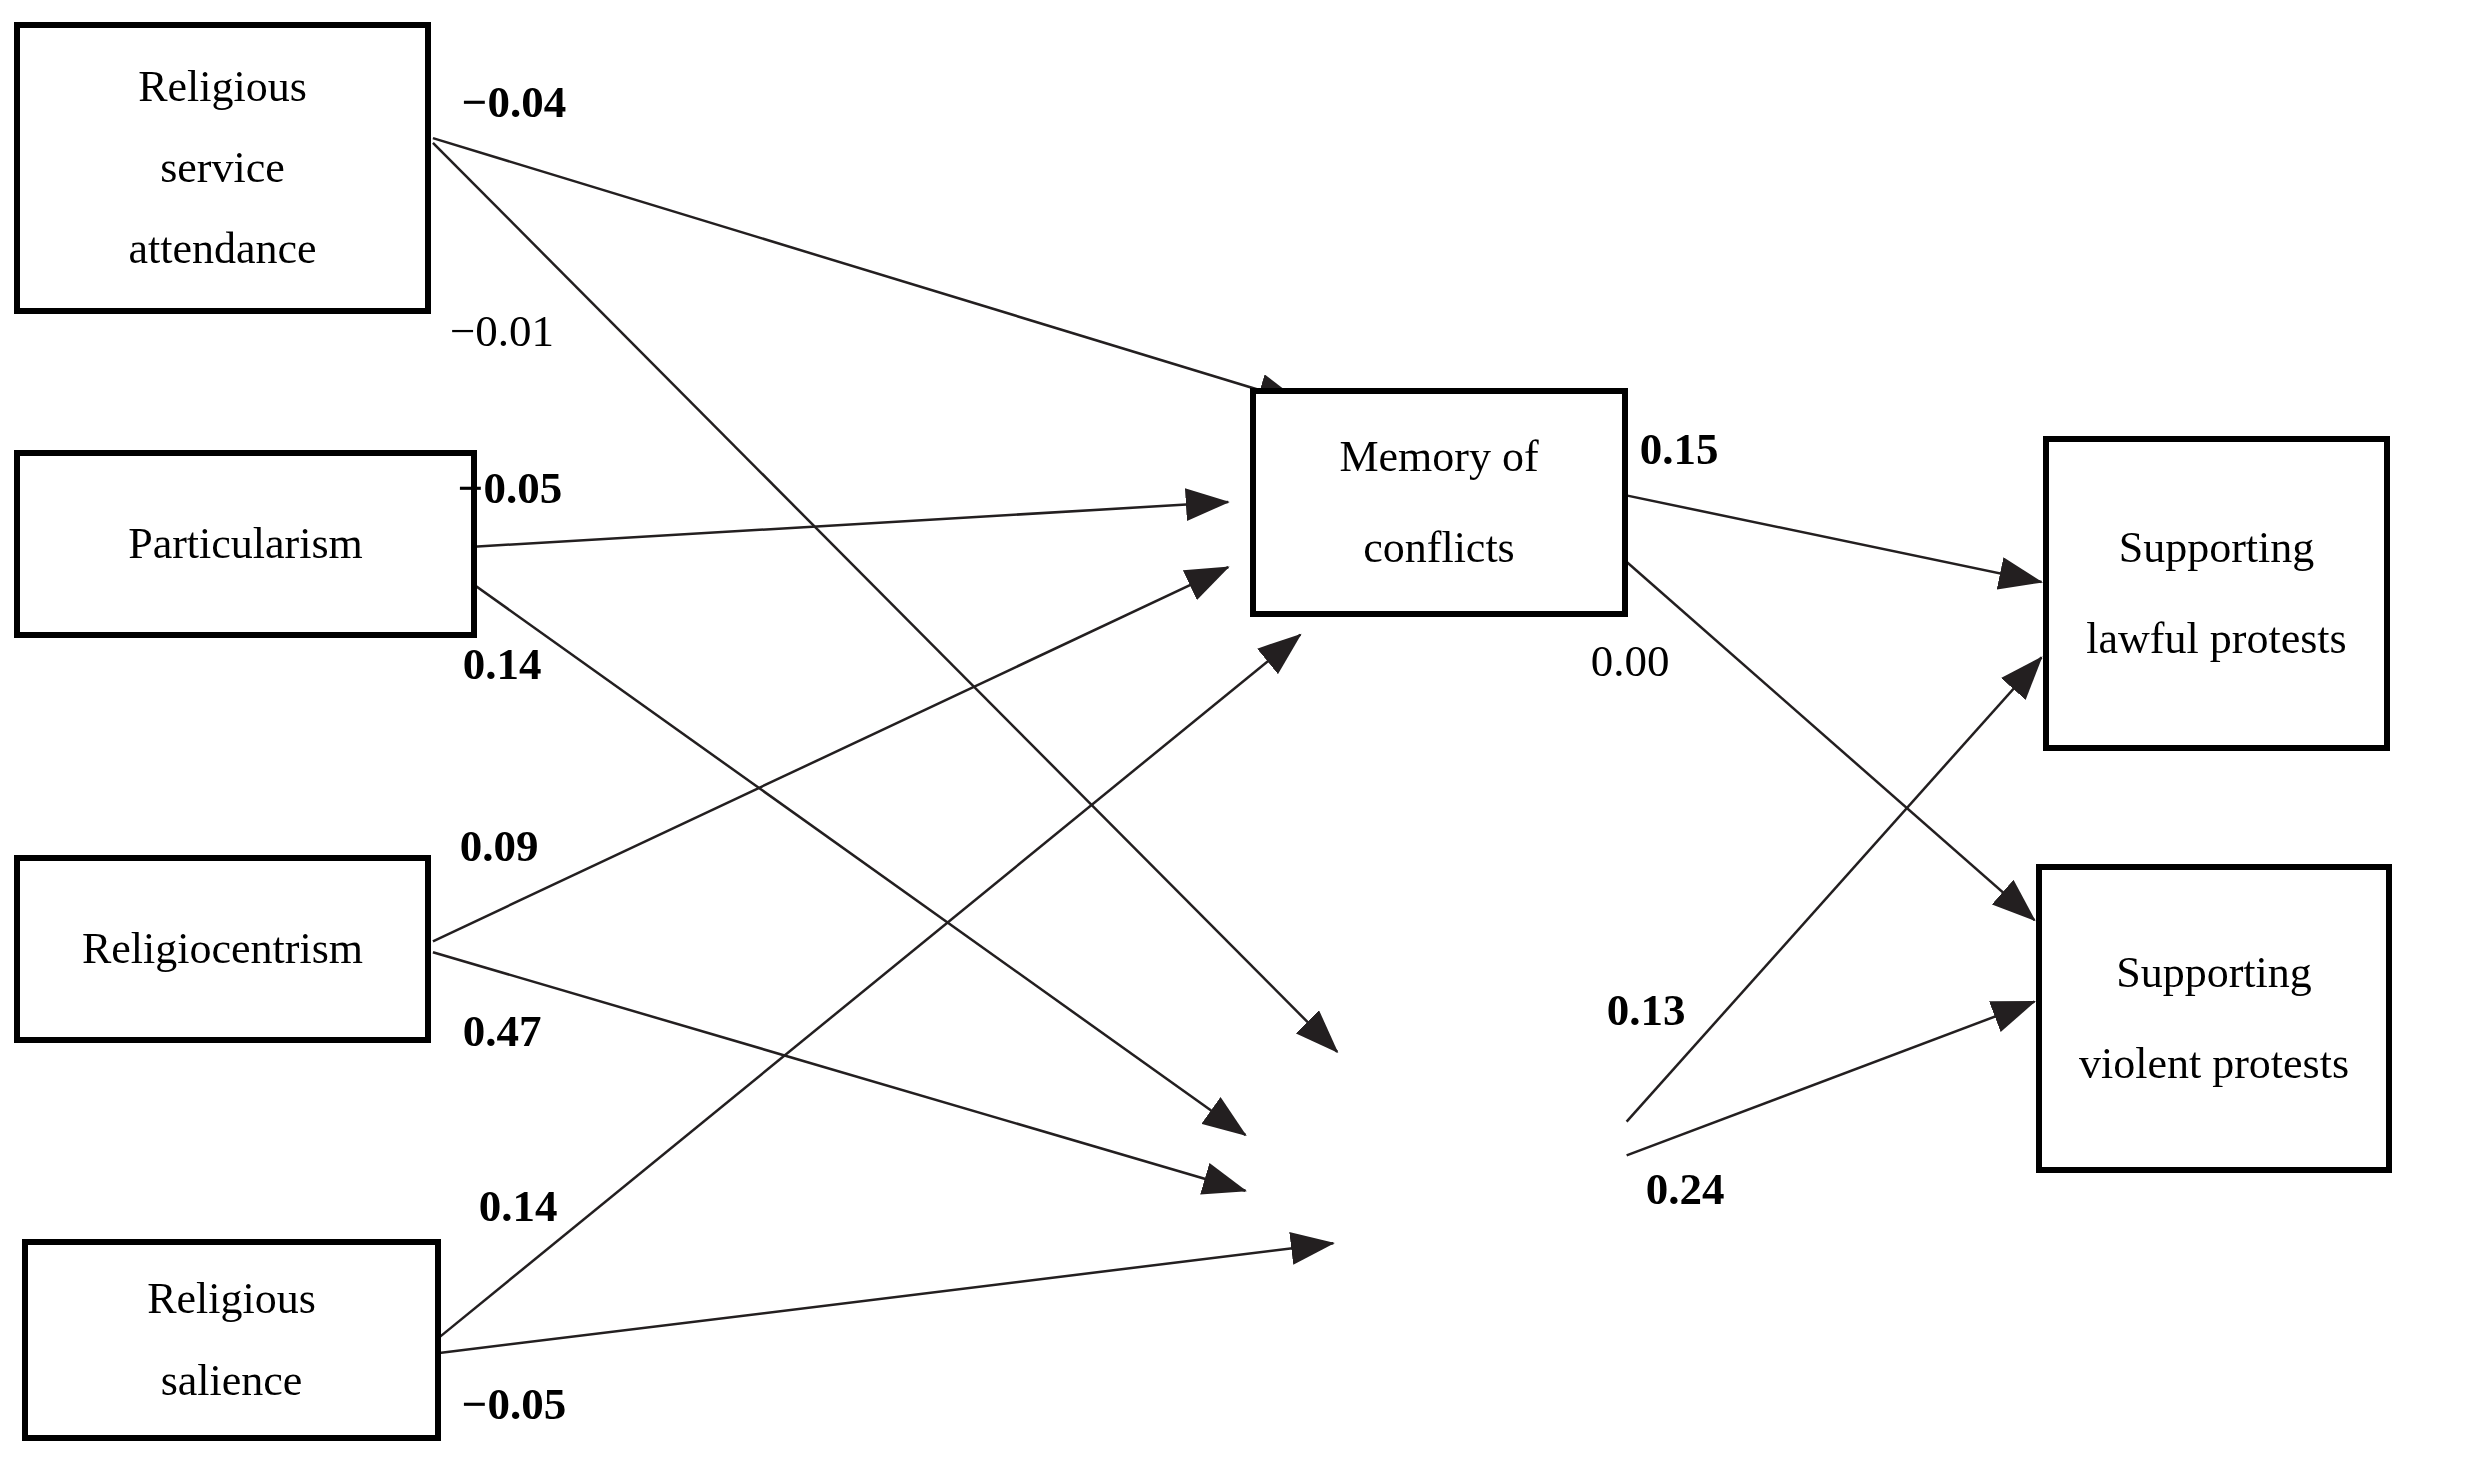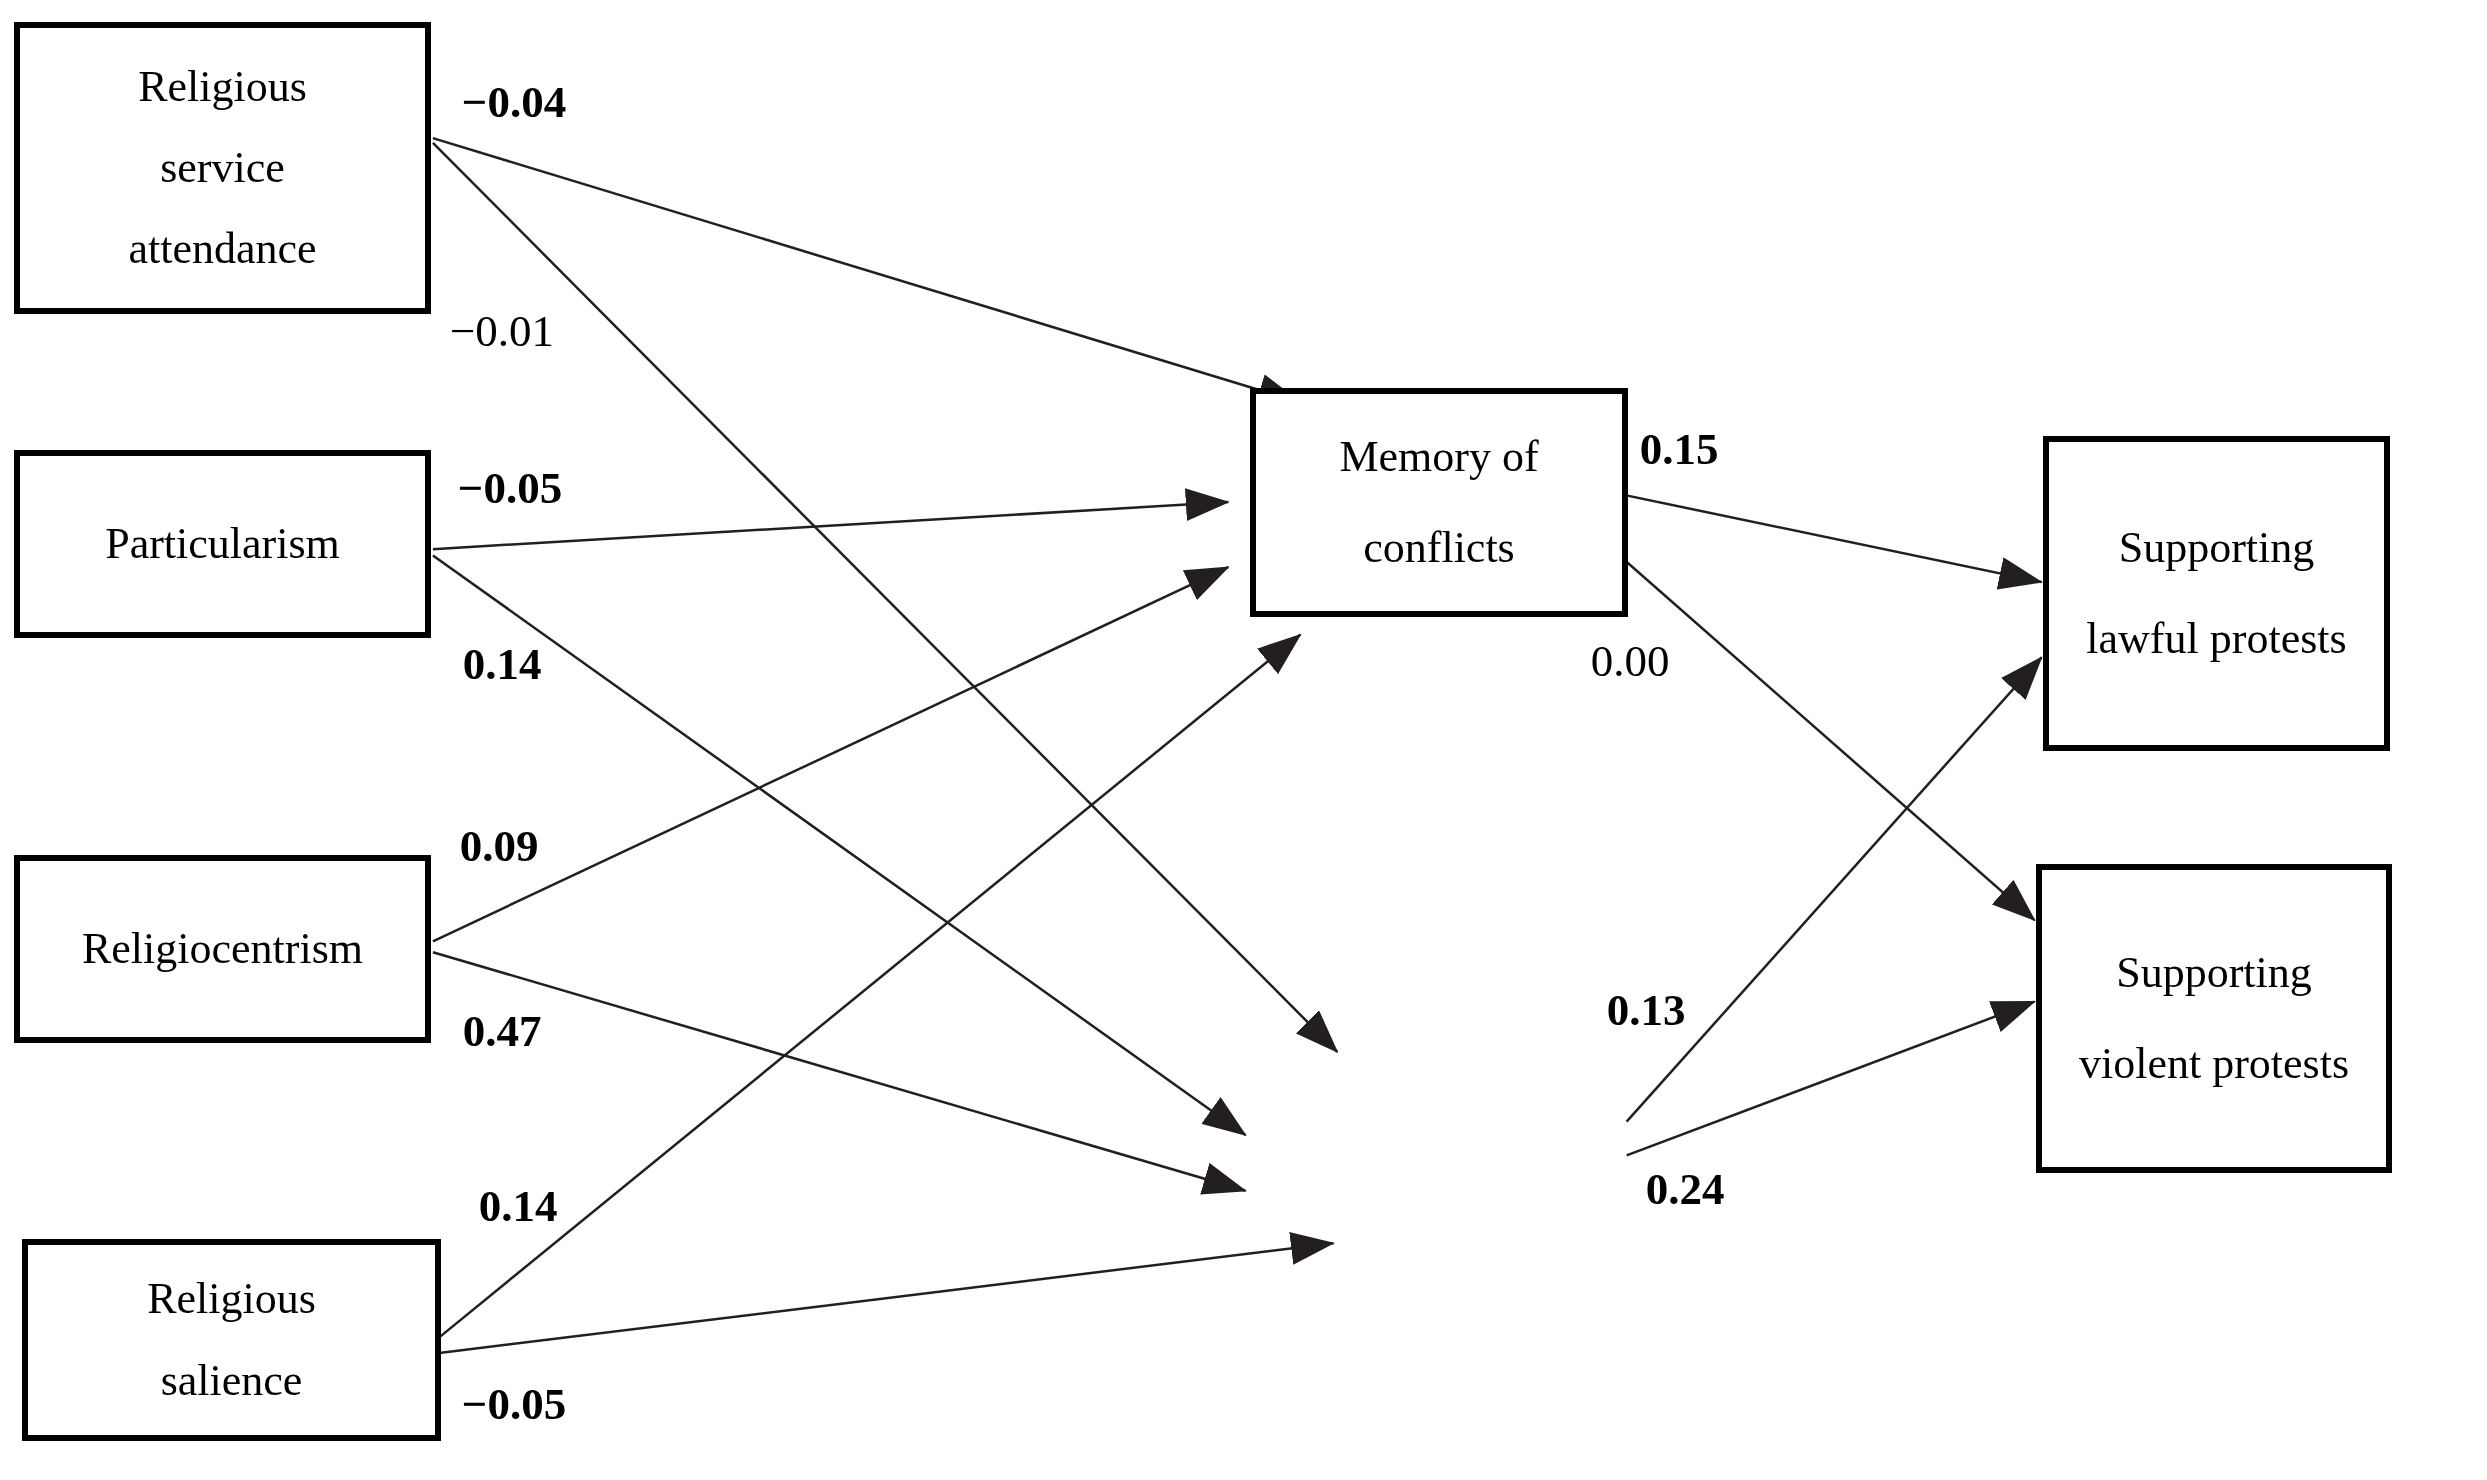--- a/index.html
+++ b/index.html
@@ -22,21 +22,21 @@
     justify-content:center;
     text-align:left;
     font-size:44px;
     line-height:1.05;
   }
   .node .nline{display:block;white-space:nowrap;}
   .gap42{row-gap:35px;}
   .gap56{row-gap:45px;}
   
   #n-rsa        {left:14px;   top:22px;   width:417px; height:292px;}
-  #n-part       {left:14px;   top:450px;  width:417px; height:188px;}
+  #n-part       {left:14px;   top:450px;  width:463px; height:188px;}
   #n-relig      {left:14px;   top:855px; width:417px; height:188px;}
   #n-sal        {left:22px;   top:1239px; width:419px; height:202px;}
   #n-memory     {left:1230px; top:388px;  width:378px; height:229px;margin-left:20px;}
   #n-threat     {left:1247px; top:1053px; width:378px; height:191px;}
   #n-lawful     {left:2043px; top:436px;  width:347px; height:315px;}
   #n-violent    {left:2036px; top:864px; width:356px; height:309px;}
 
   .coef{
     position:absolute;
     transform:translate(-50%,-50%);

